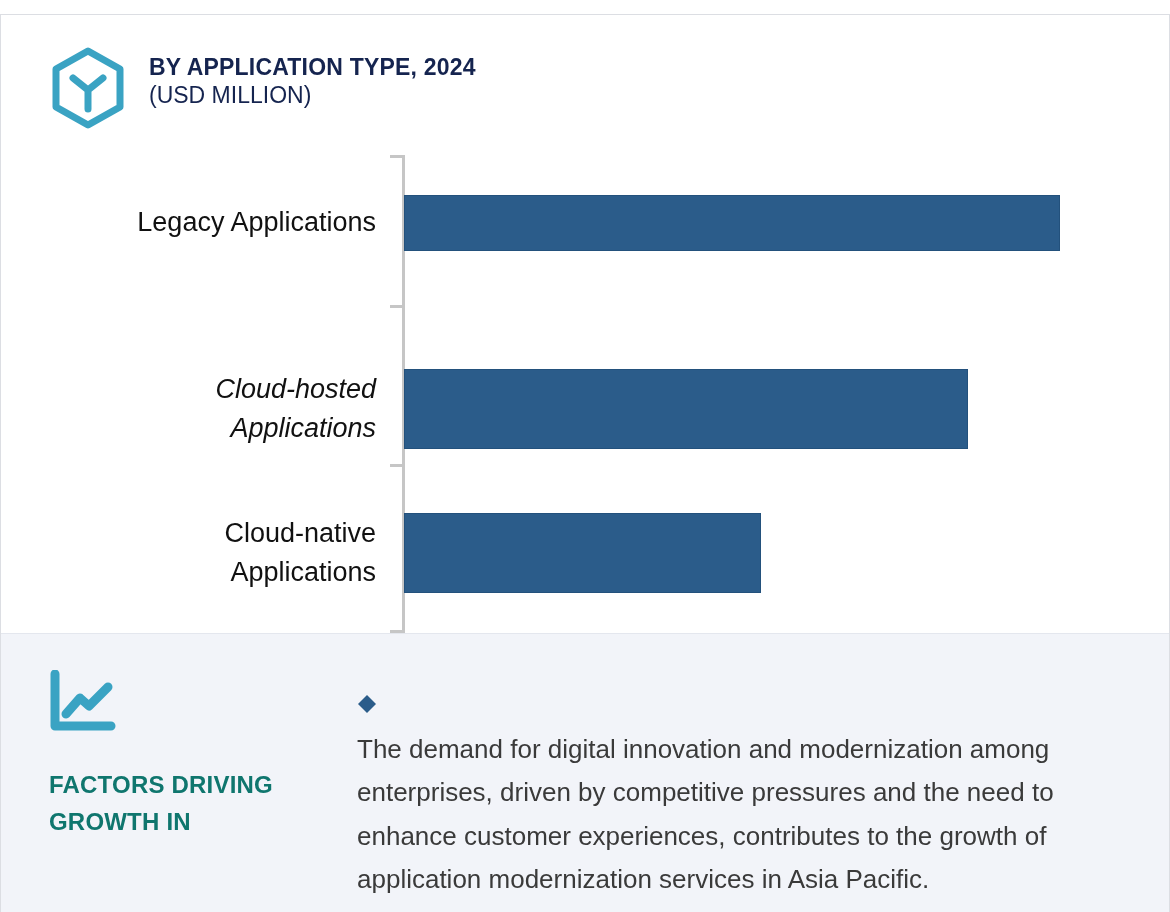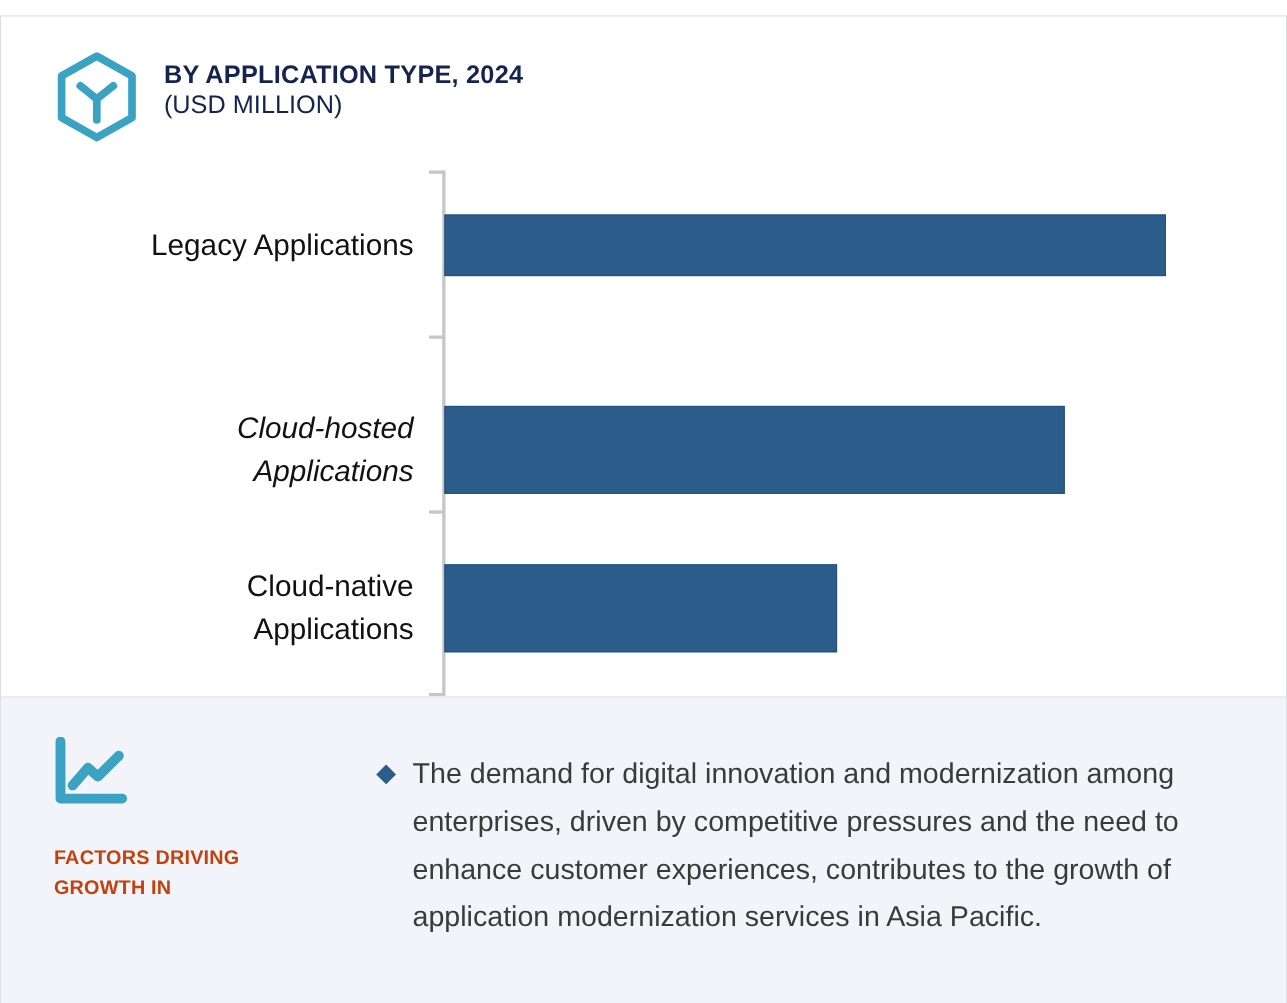--- a/index.html
+++ b/index.html
@@ -107,33 +107,34 @@
   }
   #footer-left {
     position: absolute;
     left: 48px;
     top: 36px;
     width: 300px;
   }
   #growth-icon { width: 70px; height: 62px; display: block; }
   #footer-heading {
     margin-top: 34px;
-    font-size: 18px;
+    font-size: 24px;
     font-weight: bold;
-    color: #c2410c;
+    color: #0f766e;
     line-height: 1.55;
     letter-spacing: 0.2px;
   }
   #footer-body {
     position: absolute;
-    left: 340px;
+    left: 356px;
     top: 48px;
     width: 775px;
     display: flex;
     gap: 14px;
+    flex-direction: column;
   }
   #bullet-diamond { flex: 0 0 auto; margin-top: 12px; }
   #footer-text {
     font-size: 26px;
     color: #3a3a3a;
     line-height: 1.67;
   }
 </style>
 </head>
 <body>

